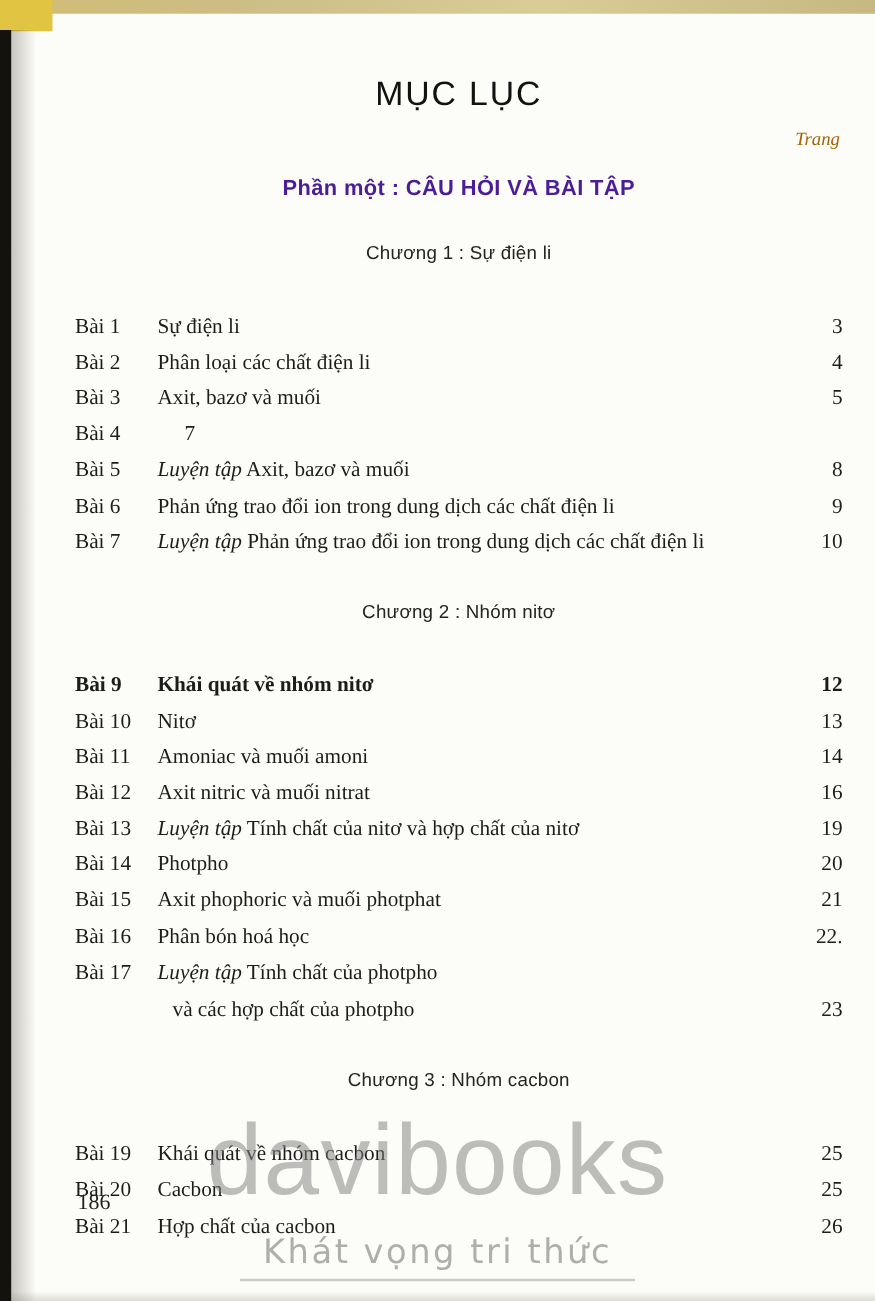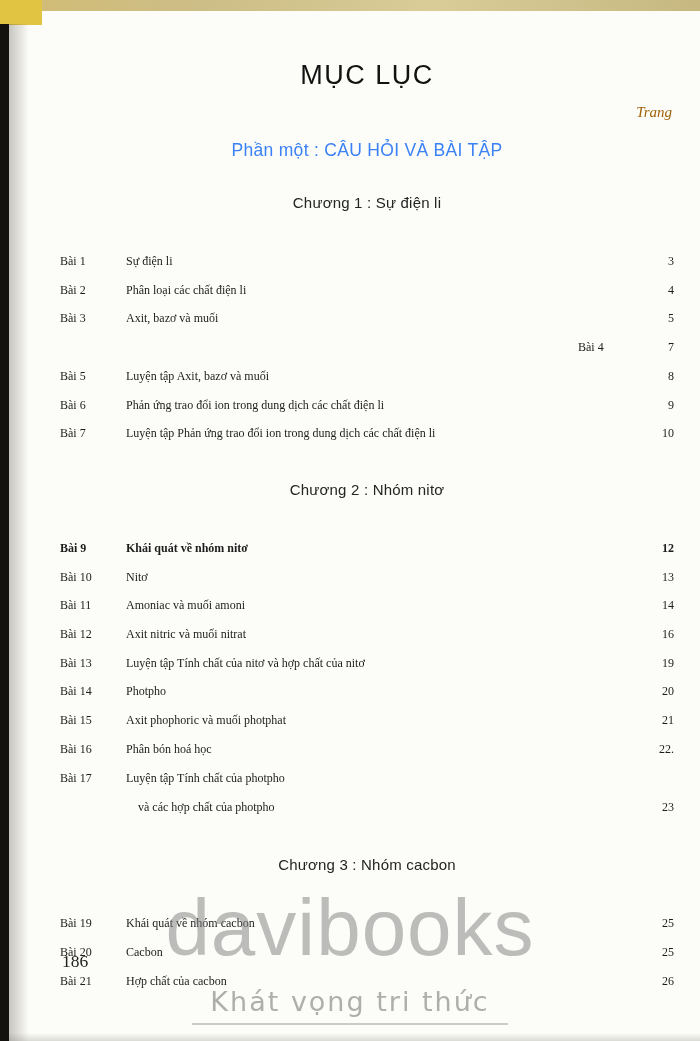--- a/index.html
+++ b/index.html
@@ -43,37 +43,37 @@
     font-weight:normal; font-size:27px; letter-spacing:1.5px;
     color:#121212;
   }
   .trang-label {
     text-align:right; font-style:italic; font-size:15px;
     margin-top:13px; padding-right:2px; color:#a16207;
   }
   .part-heading {
     text-align:center;
     font-family:"Liberation Sans", sans-serif;
-    font-weight:normal; font-size:17.5px; letter-spacing:.3px;
-    margin-top:19px; color:#3b82f6;
+    font-weight:bold; font-size:17.5px; letter-spacing:.3px;
+    margin-top:19px; color:#4c1d95;
   }
   .chapter { margin-top:33px; }
   .chapter-heading {
     text-align:center;
     font-family:"Liberation Sans", sans-serif;
     font-size:15px; color:#242424;
     margin-bottom:36px; letter-spacing:.2px;
   }
   .toc-row {
     display:flex; align-items:baseline;
-    line-height:28.7px; font-size:12px;justify-content:flex-end;
+    line-height:28.7px; font-size:17px;
   }
   .toc-label { flex:none; width:66px; }
   .toc-text  { flex:1; padding-right:8px; }
-  .toc-text .prefix { }
+  .toc-text .prefix { font-style:italic; }
   .toc-page  { flex:none; min-width:30px; text-align:right; }
   .toc-row.bold { font-weight:bold; }
   .toc-row.cont .toc-text { padding-left:12px; }
   .toc-row.cont { line-height:31px; }
 
   .footer-page-number {
     position:absolute; left:62px; top:951px;
     font-size:17.5px; color:#1f1f1f;
   }
 

